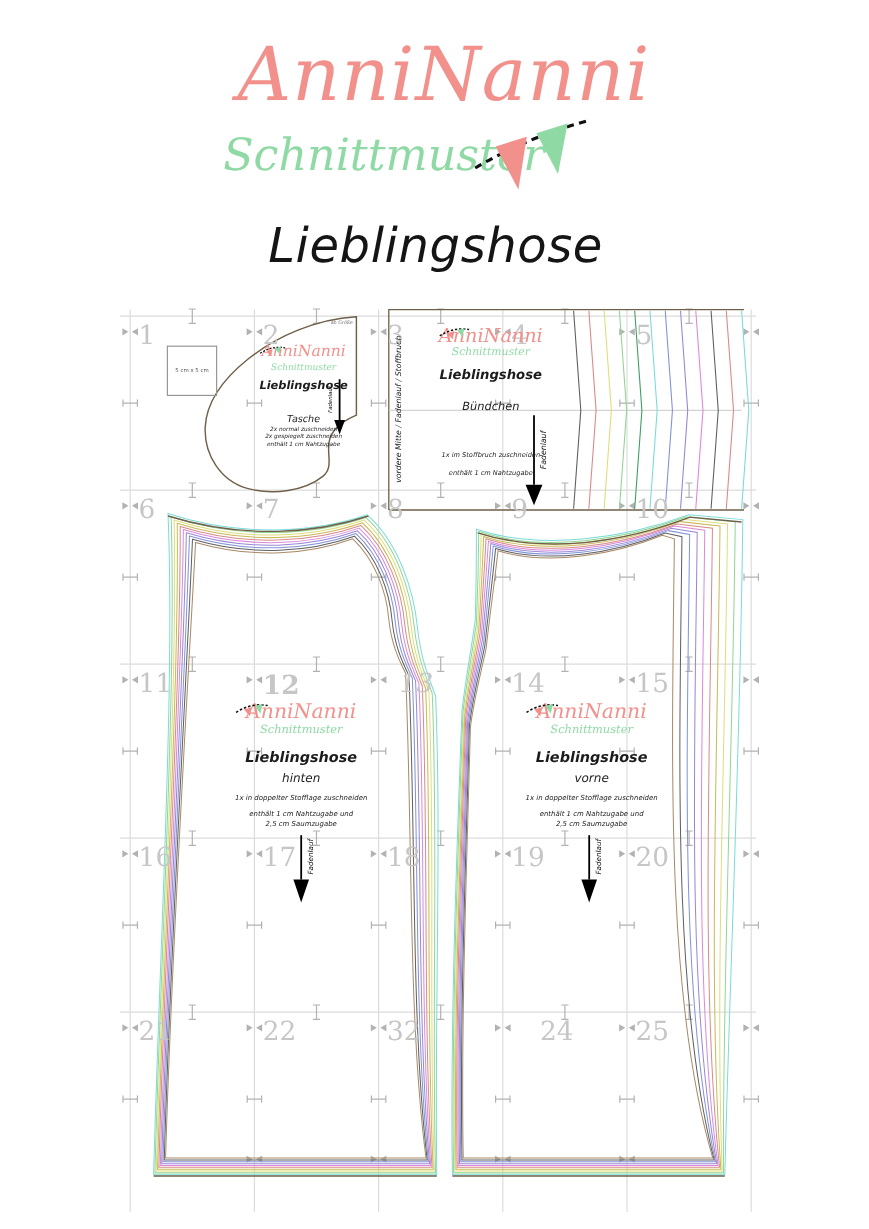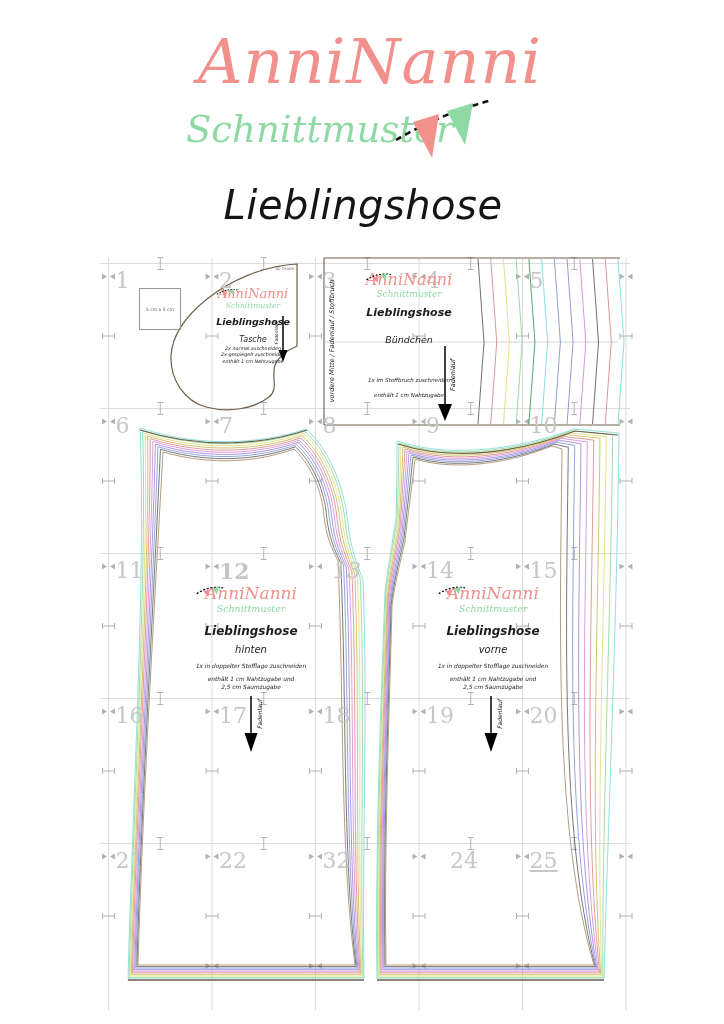--- a/index.html
+++ b/index.html
@@ -18,21 +18,21 @@
   .plabel{text-align:center;}
   .pl-name{font:italic 17px "DejaVu Serif",serif;color:#F2918C;white-space:nowrap;}
   .pl-subrow{display:flex;align-items:center;justify-content:center;gap:3px;margin-top:0px;}
   .pl-sub{font:italic 9.5px "DejaVu Serif",serif;color:#8FD9A4;white-space:nowrap;}
   .pl-title{font:italic 600 12px "DejaVu Sans",sans-serif;color:#1c1c1c;margin-top:10px;white-space:nowrap;}
   .pl-part{font:italic 10px "DejaVu Sans",sans-serif;color:#1c1c1c;margin-top:6px;white-space:nowrap;}
   .pl-note{font:italic 5.8px "DejaVu Sans",sans-serif;color:#222;margin-top:2px;white-space:nowrap;}
   .mt8{margin-top:8px;} .mt5{margin-top:5px;}
 
   .sm .pl-name{font-size:13px;} .sm .pl-sub{font-size:7.5px;}
-  .sm .pl-title{font-size:9.5px;margin-top:6px;} .sm .pl-part{font-size:8px;margin-top:8px;}
+  .sm .pl-title{font-size:9.5px;margin-top:6px;} .sm .pl-part{font-size:8px;margin-top:18px;}
   .sm .pl-note{font-size:4.8px;margin-top:1.5px;}
   .md .pl-name{font-size:16px;} .md .pl-sub{font-size:9px;}
   .md .pl-title{font-size:11px;margin-top:7px;} .md .pl-part{font-size:9.5px;margin-top:15px;}
   .md .pl-note{font-size:5.5px;}
 
   .grain{font:italic 6px "DejaVu Sans",sans-serif;color:#111;white-space:nowrap;
          transform:translate(-50%,-50%) rotate(-90deg);}
   .fold-label{font:italic 6.5px "DejaVu Sans",sans-serif;color:#222;white-space:nowrap;
          transform:translate(-50%,-50%) rotate(-90deg);}
   .corner-note{font:italic 4px "DejaVu Sans",sans-serif;color:#777;transform:translateX(-100%);white-space:nowrap;}
@@ -250,21 +250,21 @@
       <div class="grid-num" style="left: 529.5px; top: 557.5px;">15</div>
       <div class="grid-num" style="left: 115.5px; top: 702.5px;">16</div>
       <div class="grid-num" style="left: 219px; top: 702.5px; text-align: center;">17</div>
       <div class="grid-num" style="left: 322.5px; top: 702.5px;">18</div>
       <div class="grid-num" style="left: 426px; top: 702.5px;">19</div>
       <div class="grid-num" style="left: 529.5px; top: 702.5px;">20</div>
       <div class="grid-num" style="left: 115.5px; top: 847.5px;">21</div>
       <div class="grid-num" style="left: 219px; top: 847.5px;">22</div>
       <div class="grid-num" style="left: 322.5px; top: 847.5px;">32</div>
       <div class="grid-num" style="left: 426px; top: 847.5px; margin-left: 24px;">24</div>
-      <div class="grid-num" style="left: 529.5px; top: 847.5px; text-decoration: underline;">25</div>
+      <div class="grid-num" style="left: 529.5px; top: 847.5px;">25</div>
     </div>
 
   <div class="abs cx brand-name-big" style="left:370px;top:25px;">AnniNanni</div>
   <div class="abs brand-sub-big" style="left:186px;top:108px;">Schnittmuster</div>
   <svg class="abs" style="left:392px;top:90px;" width="105" height="72" viewBox="0 0 105 72">
     <path d="M 4 50 Q 48 24 100 10" fill="none" stroke="#111" stroke-width="2.6" stroke-dasharray="6 4.5"></path>
     <polygon points="21,32 47,24 40,68" fill="#F2918C"></polygon>
     <polygon points="55,21 81,13 73,55" fill="#8FD9A4"></polygon>
   </svg>
   <div class="abs cx page-title" style="left:363px;top:182px;">Lieblingshose</div>

